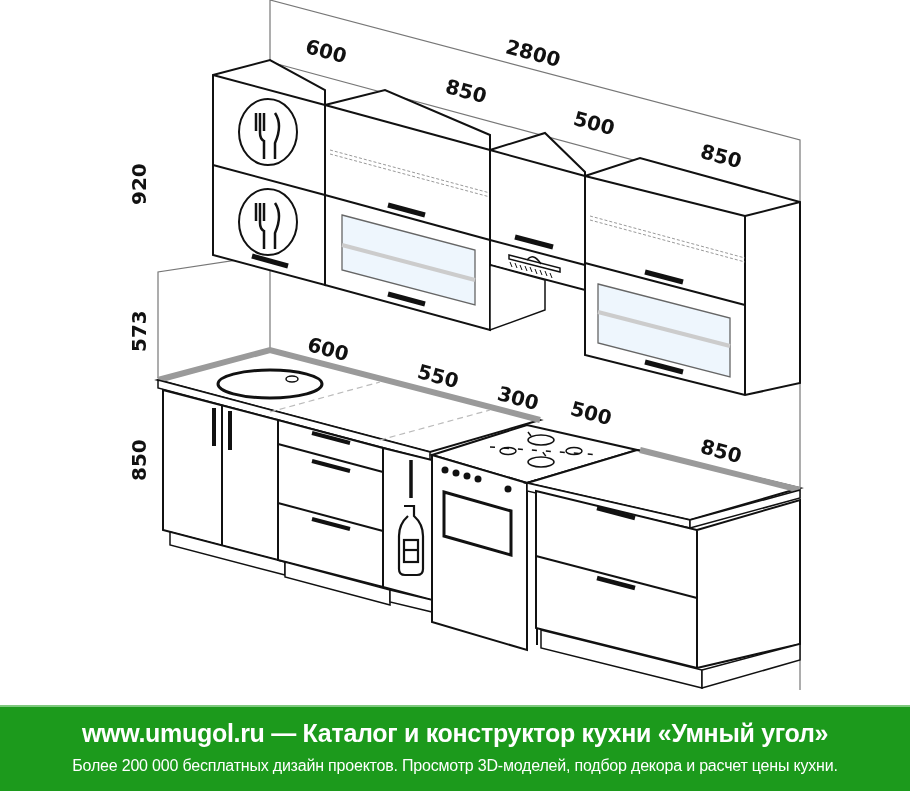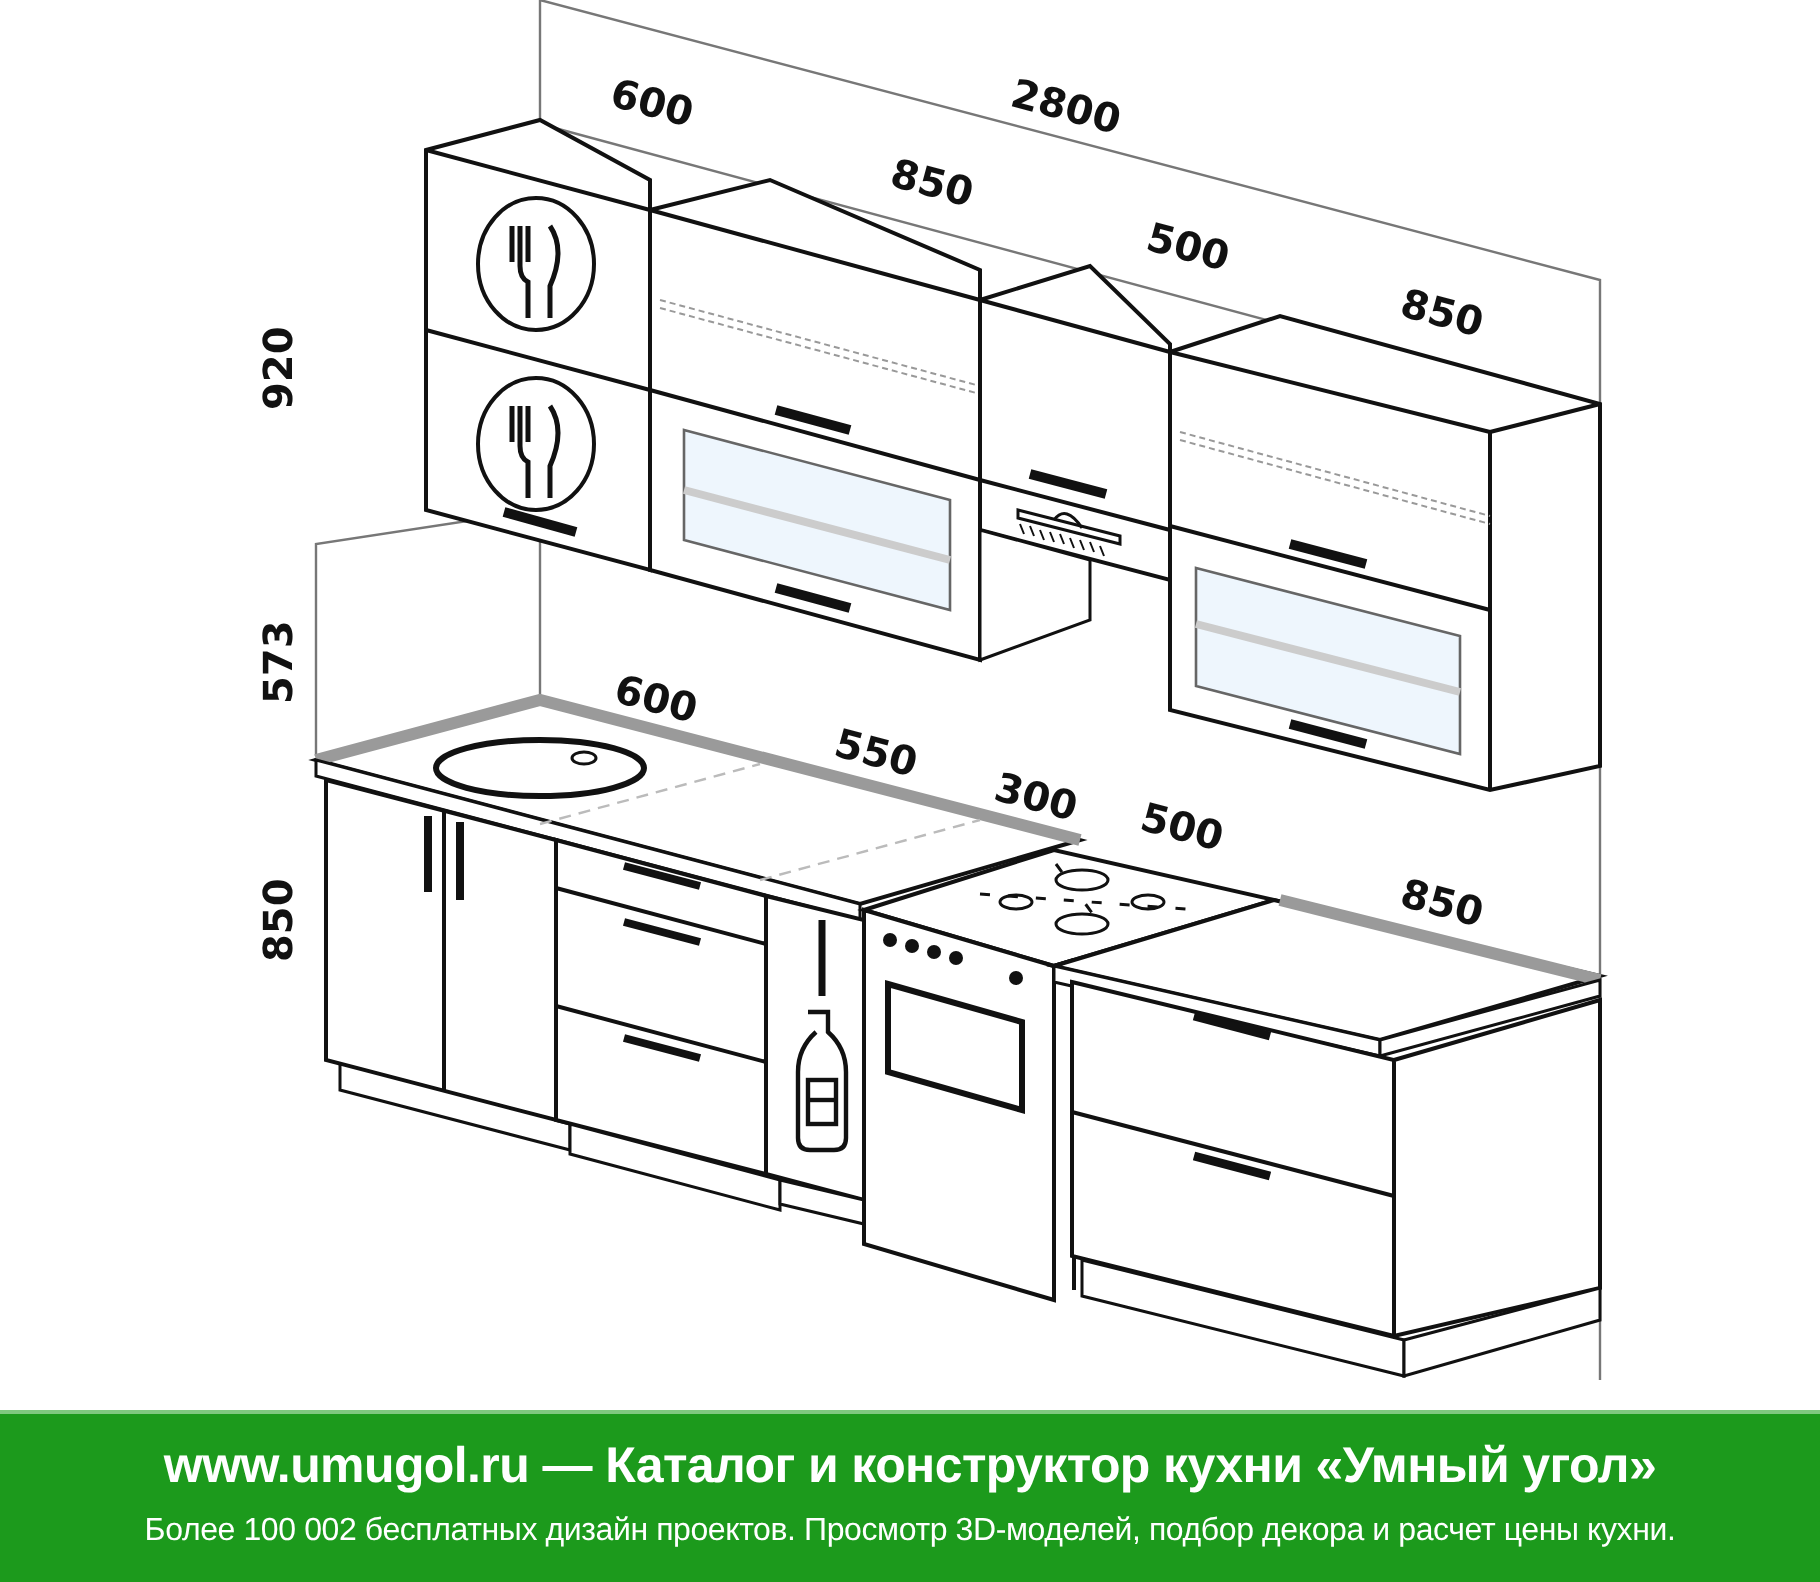--- a/index.html
+++ b/index.html
@@ -176,14 +176,14 @@
     <text class="dim" x="417" y="383" transform="rotate(15 437 377)">550</text>
     <text class="dim" x="497" y="405" transform="rotate(15 517 399)">300</text>
     <text class="dim" x="570" y="420" transform="rotate(15 590 414)">500</text>
     <text class="dim" x="700" y="458" transform="rotate(15 720 452)">850</text>
   </g>
 </svg>
 </div>
 
 <div class="footer">
   <div class="footer-title">www.umugol.ru — Каталог и конструктор кухни «Умный угол»</div>
-  <div class="footer-sub">Более 100 002 бесплатных дизайн проектов. Просмотр 3D-моделей, подбор декора и расчет цены кухни.</div>
+  <div class="footer-sub">Более 200 000 бесплатных дизайн проектов. Просмотр 3D-моделей, подбор декора и расчет цены кухни.</div>
 </div>
 
 </body></html>

